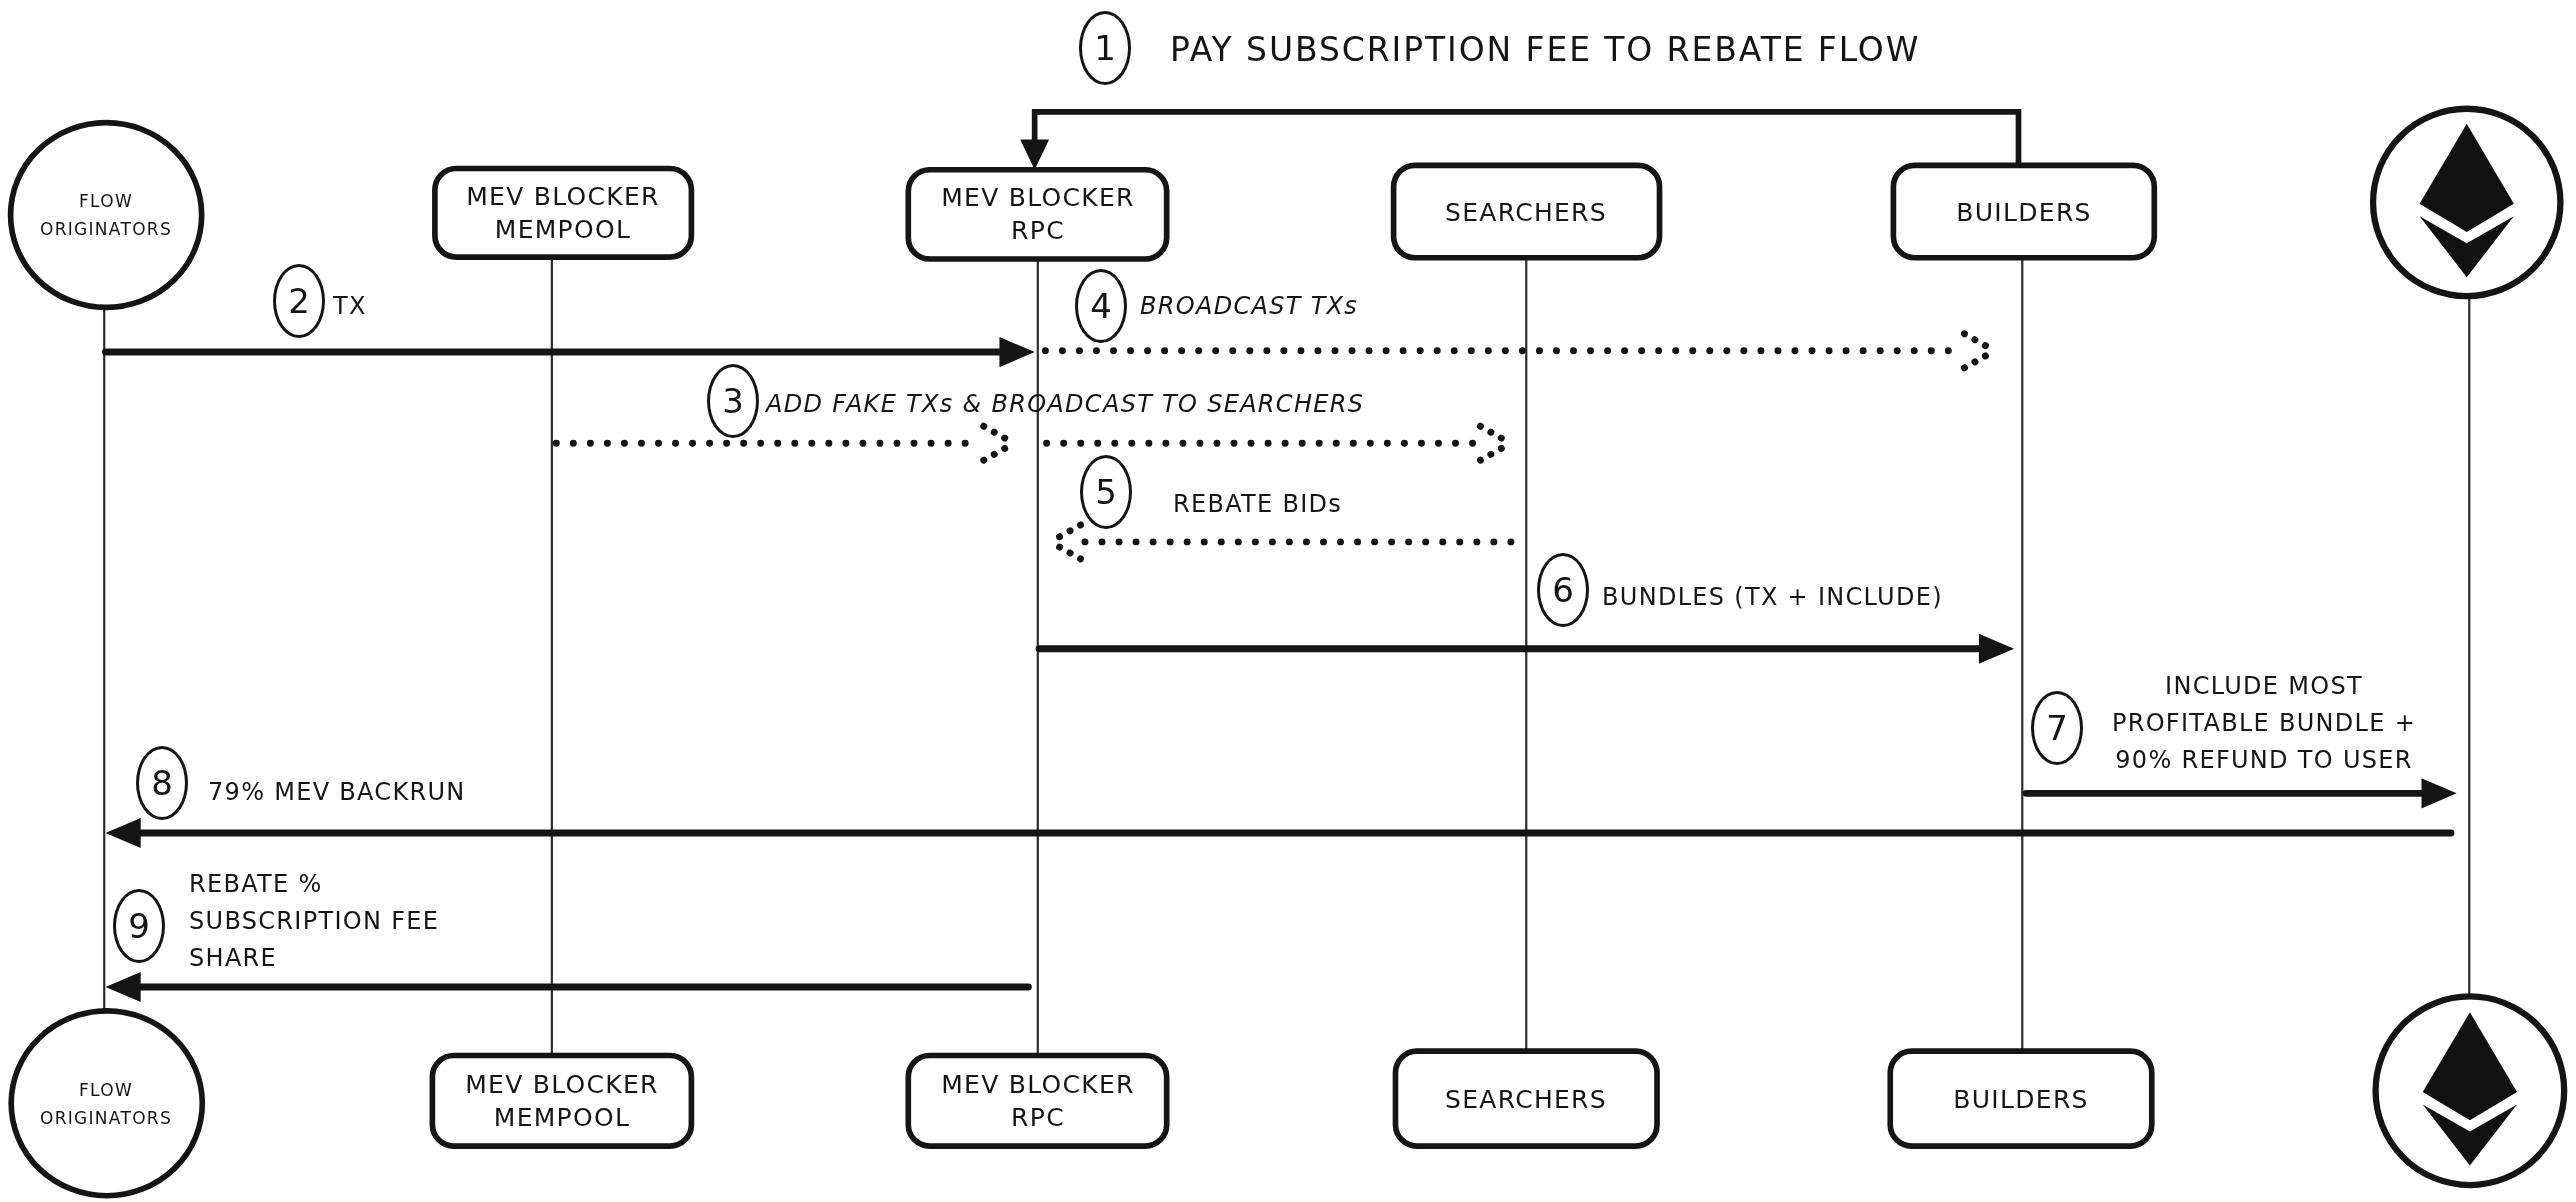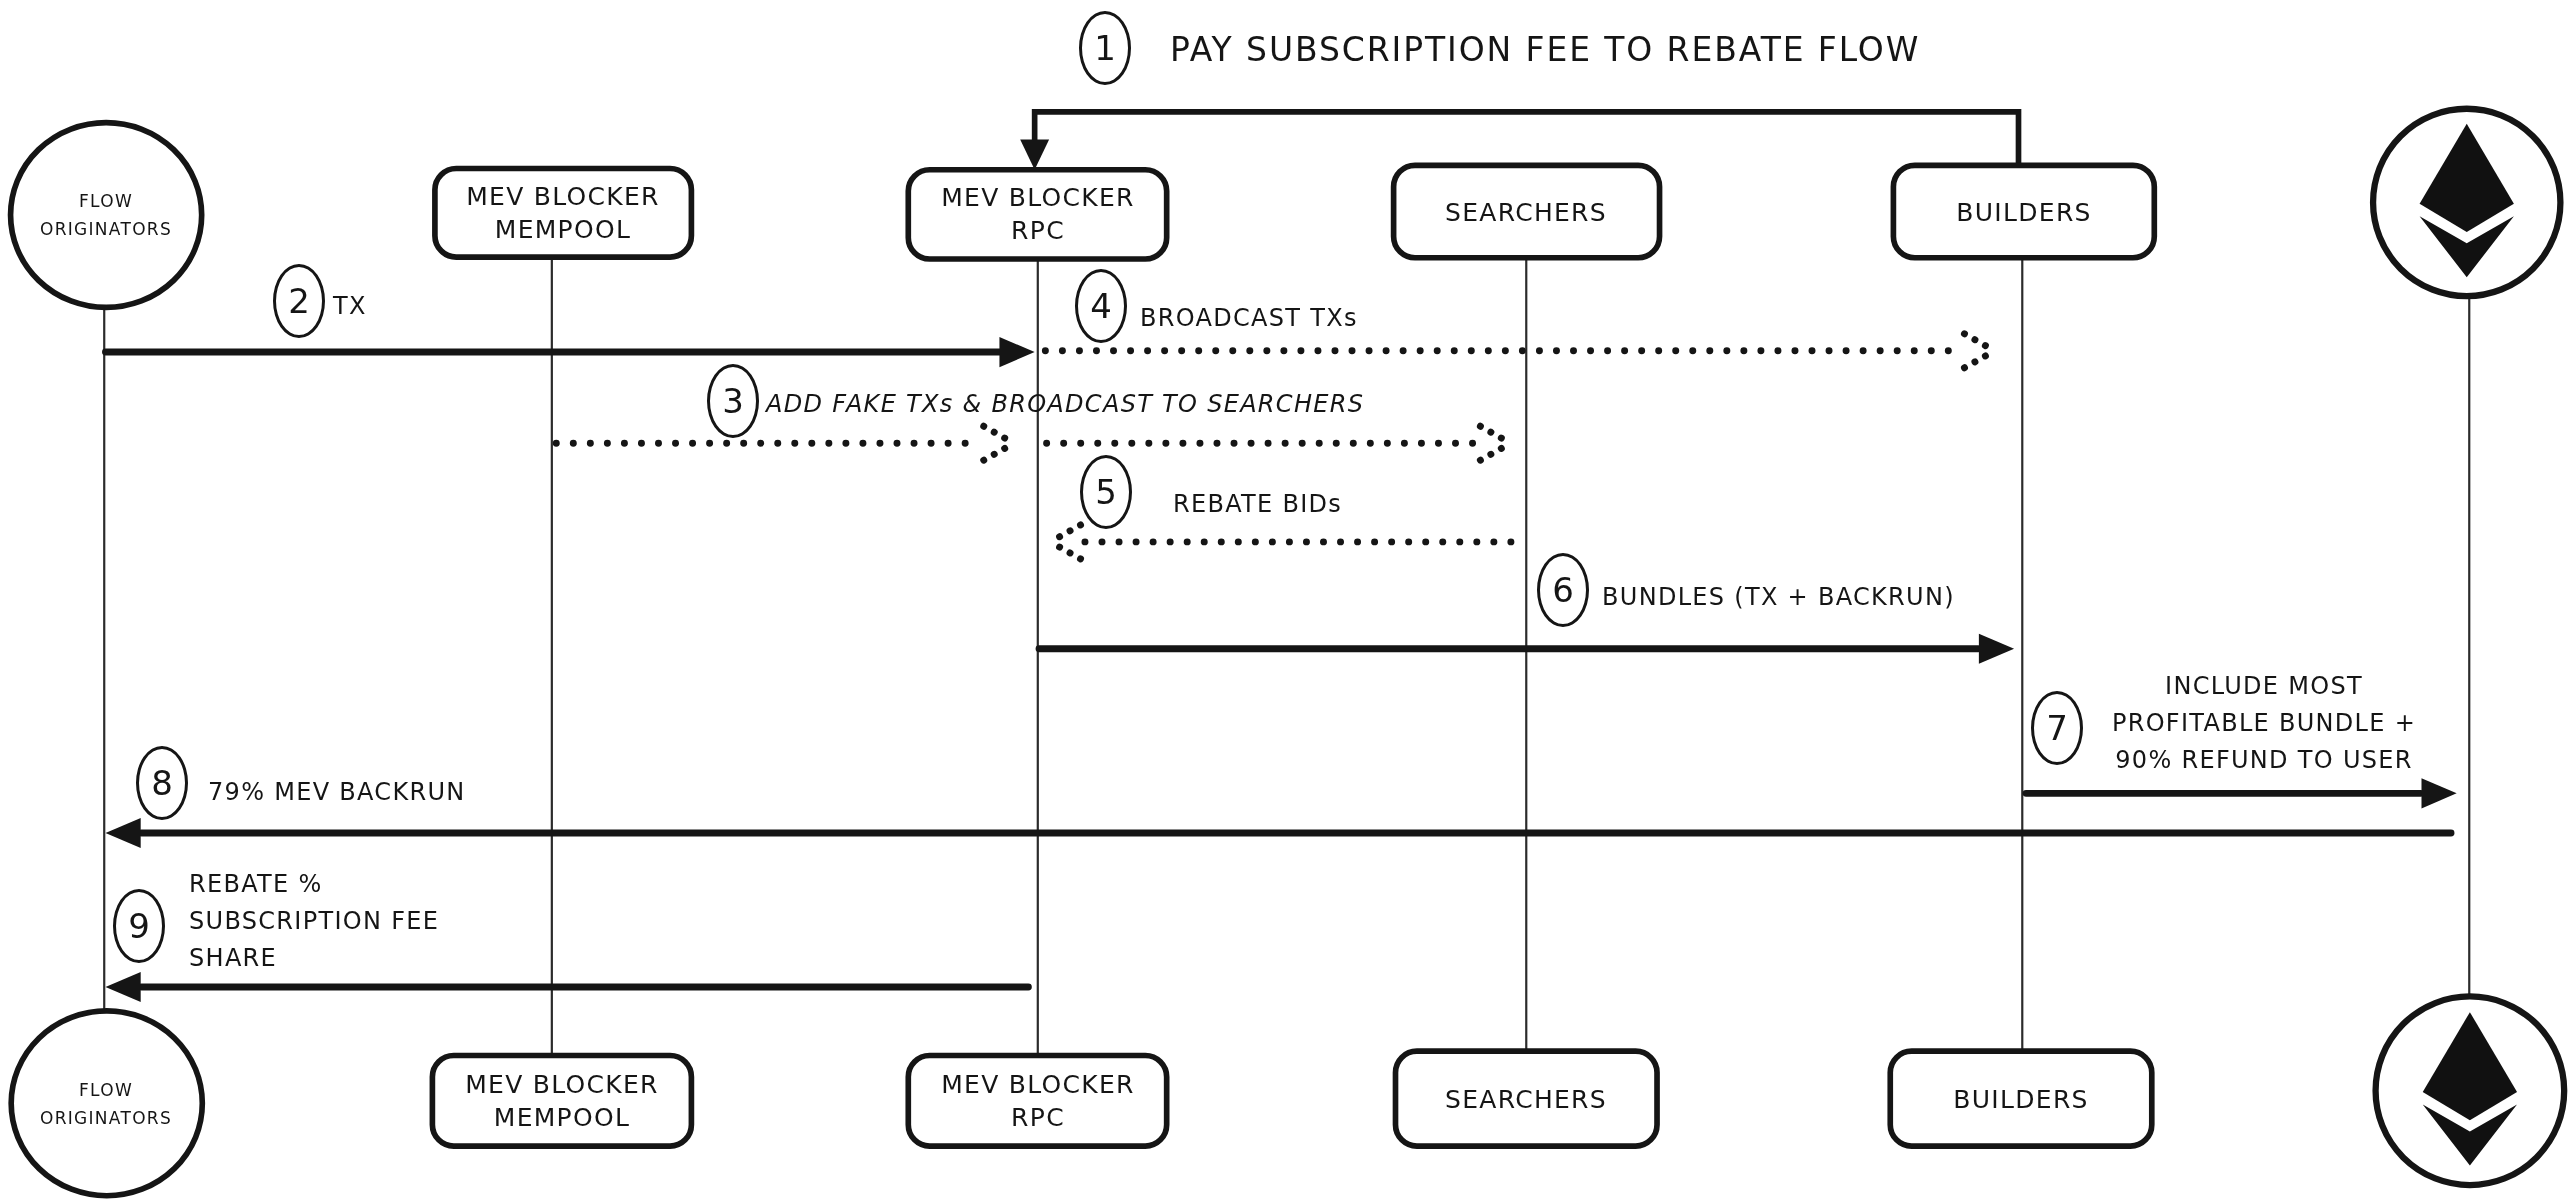--- a/index.html
+++ b/index.html
@@ -99,23 +99,23 @@
   <div class="badge" style="left:1075px;top:269px;">4</div>
   <div class="badge" style="left:1080px;top:455px;">5</div>
   <div class="badge" style="left:1537px;top:553px;">6</div>
   <div class="badge" style="left:2031px;top:691px;">7</div>
   <div class="badge" style="left:136px;top:746px;">8</div>
   <div class="badge" style="left:113px;top:889px;">9</div>
 
   <div class="label title-label" style="left:1170px;top:49px;">PAY SUBSCRIPTION FEE TO REBATE FLOW</div>
   <div class="label msg-label" style="left:333px;top:306px;">TX</div>
   <div class="label msg-label" style="left:766px;top:404px;font-style:italic;">ADD FAKE TXs &amp; BROADCAST TO SEARCHERS</div>
-  <div class="label msg-label" style="left:1140px;top:318px;">BROADCAST TXs</div>
+  <div class="label msg-label" style="left:1140px;top:306px;font-style:italic;">BROADCAST TXs</div>
   <div class="label msg-label" style="left:1173px;top:504px;">REBATE BIDs</div>
-  <div class="label msg-label" style="left:1602px;top:597px;">BUNDLES (TX + BACKRUN)</div>
+  <div class="label msg-label" style="left:1602px;top:597px;">BUNDLES (TX + INCLUDE)</div>
   <div class="label msg-label centered" style="left:2264px;top:723px;">INCLUDE MOST
 PROFITABLE BUNDLE +
 90% REFUND TO USER</div>
   <div class="label msg-label" style="left:208px;top:792px;">79% MEV BACKRUN</div>
   <div class="label msg-label" style="left:189px;top:921px;">REBATE %
 SUBSCRIPTION FEE
 SHARE</div>
 
   <div class="label actor-label circle-label" style="left:106px;top:215px;">FLOW
 ORIGINATORS</div>

